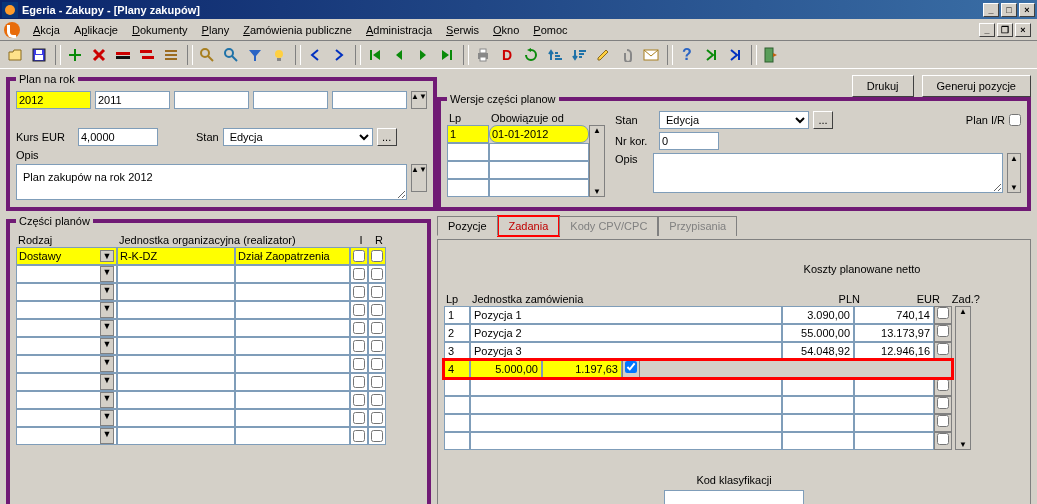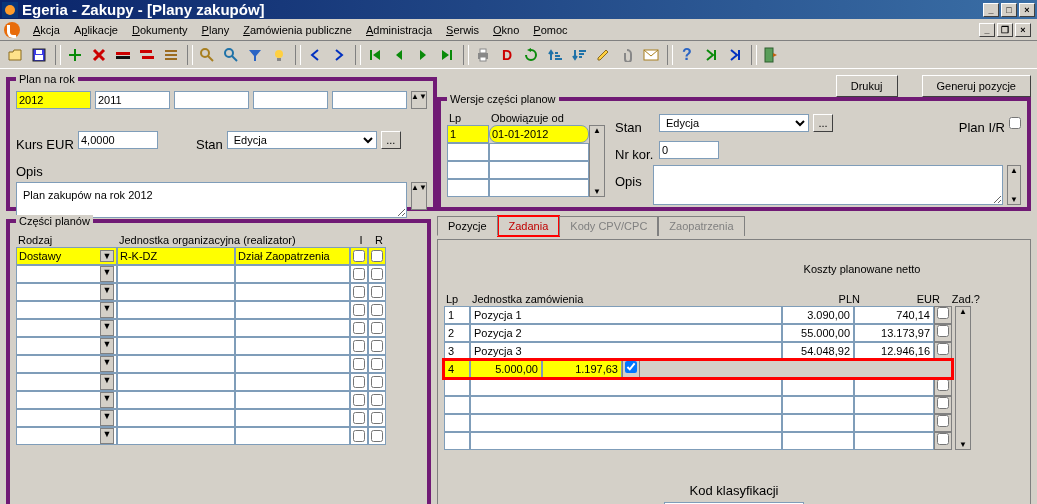--- a/index.html
+++ b/index.html
@@ -14,21 +14,21 @@
 }
 .titlebar {
   background: linear-gradient(to right, #0a246a, #3a6ea5);
   color: #fff;
   height: 19px;
   display: flex;
   align-items: center;
   padding: 0 2px;
 }
 .titlebar .icon { width: 16px; height: 16px; margin-right: 4px; }
-.titlebar .title { flex: 1; font-weight: bold; font-size: 15px; }
+.titlebar .title { flex: 1; font-weight: bold; font-size: 11px; }
 .winbtns { display: flex; gap: 2px; }
 .winbtn {
   width: 16px; height: 14px;
   background: #d4d0c8;
   border: 1px solid #fff;
   border-right-color:#404040; border-bottom-color:#404040;
   font-size: 9px; font-weight: bold;
   display: flex; align-items: center; justify-content: center;
   color:#000;
 }
@@ -63,21 +63,21 @@
   padding: 6px 6px 4px 6px;
   background: #d4d0c8;
   position:relative;
 }
 fieldset legend {
   font-size: 11px;
   padding: 0 3px;
   background: #d4d0c8;
 }
 .row { display:flex; align-items:center; gap:4px; margin-bottom:3px; }
-.lbl { font-size: 13px; margin-top: 9px; }
+.lbl { font-size: 11px; }
 input.txt, select.txt {
   border: 1px solid #7f9db9;
   background: #fff;
   height: 18px;
   font-size: 11px;
   padding: 0 2px;
   font-family: inherit;
 }
 input.txt.yellow { background: #ffff00; }
 .btn {
@@ -91,21 +91,21 @@
   font-family:inherit;
 }
 .btnsm {
   background:#d4d0c8;
   border:1px solid #fff;
   border-right-color:#404040; border-bottom-color:#404040;
   width:20px; height:18px;
   font-size:11px;
   display:inline-flex; align-items:center; justify-content:center;
 }
-.topbtns { position:absolute; top:6px; right:6px; display:flex; gap:24px;}
+.topbtns { position:absolute; top:6px; right:6px; display:flex; gap:8px;}
 .gridhead { display:flex; font-size:11px; }
 .gridhead > div { padding: 1px 2px; }
 .gridrow { display:flex; }
 .gridrow > div, .gridrow > input {
   border: 1px solid #7f9db9;
   height: 18px;
   font-size:11px;
   background:#fff;
   padding:0 2px;
   font-family:inherit;
@@ -631,21 +631,21 @@
               </div>
           </div>
         </div>
       </div>
     </fieldset>
 
     <div class="tabs">
       <div class="tab active">Pozycje</div>
       <div class="tab highlight">Zadania</div>
       <div class="tab dimmed">Kody CPV/CPC</div>
-      <div class="tab dimmed">Zaopatrzenia</div>
+      <div class="tab dimmed">Przypisania</div>
     </div>
     <div class="tabpanel">
       <div class="ptbl">
 
         <div class="ph">
           <div style="width:26px"></div>
           <div style="width:312px"></div>
           <div style="width:160px;text-align:center">Koszty planowane netto</div>
           <div style="width:40px"></div>
         </div>

